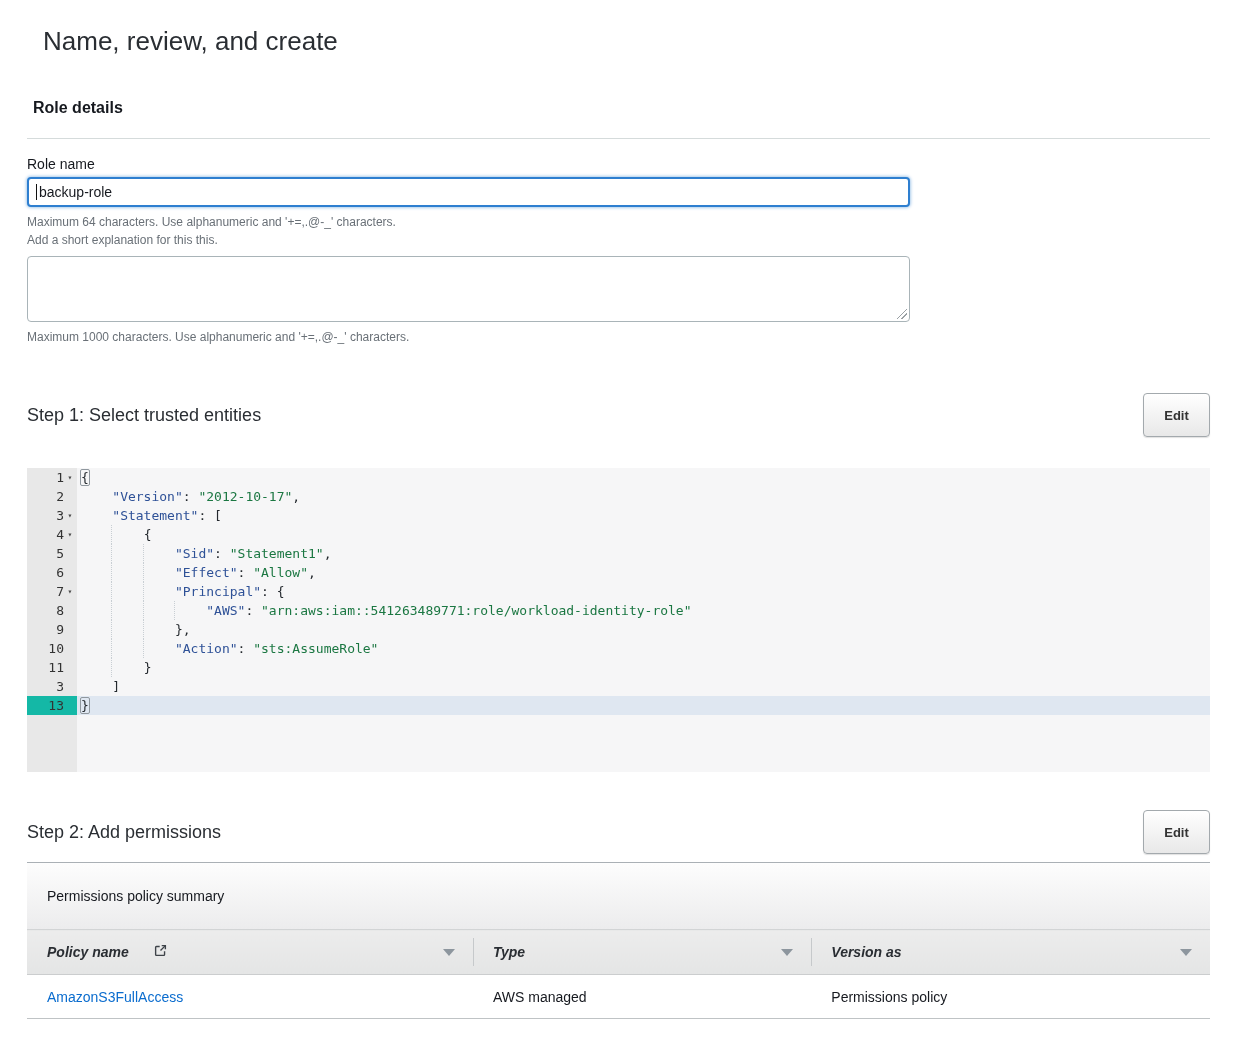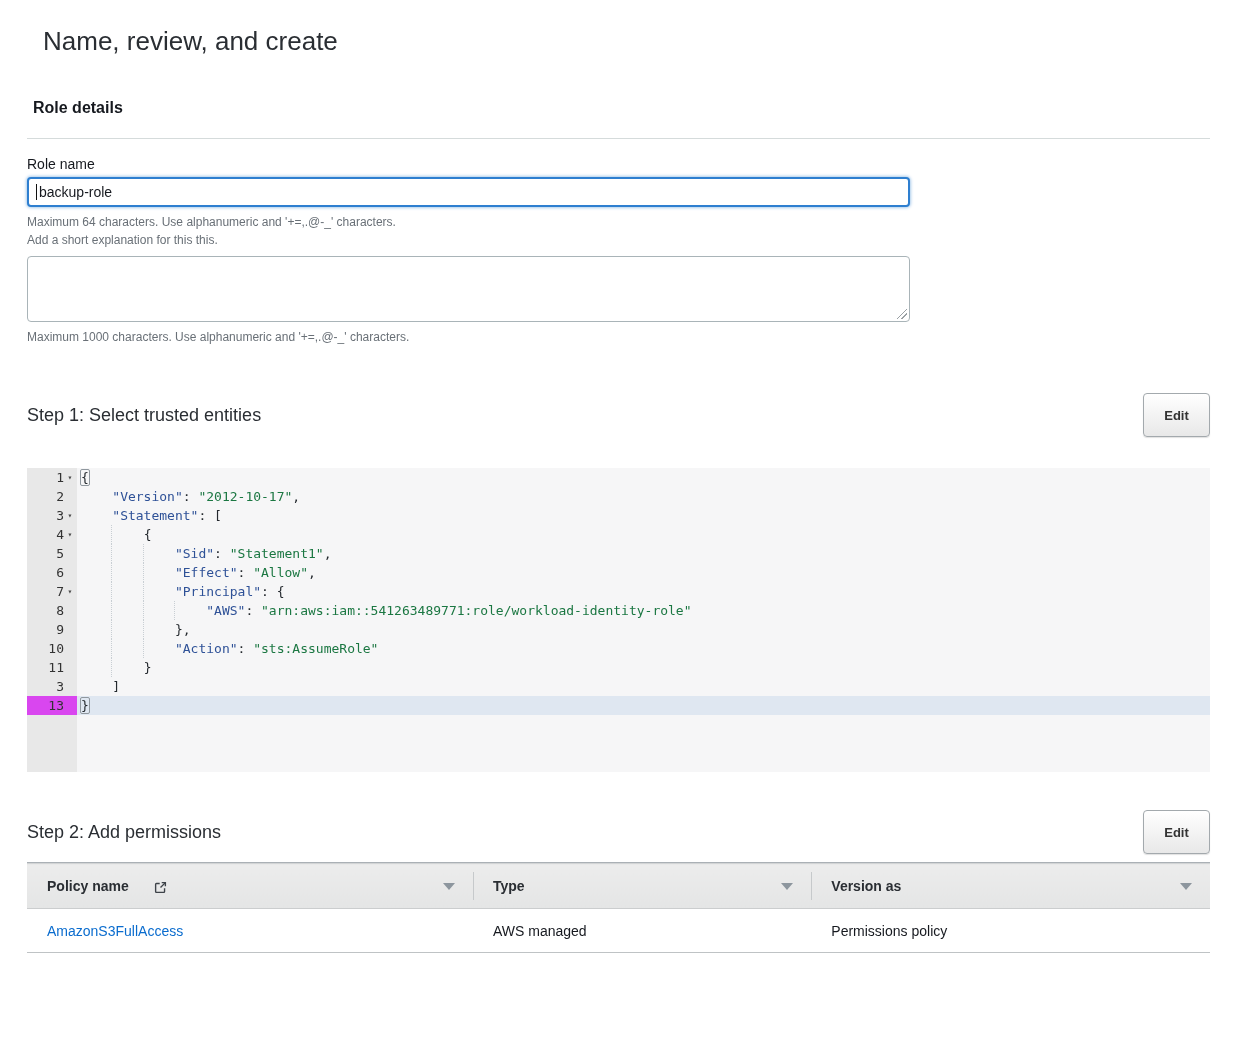--- a/index.html
+++ b/index.html
@@ -56,21 +56,21 @@
     cursor:pointer;
   }
 
   
   .editor {
     position:relative; margin-top:31px; height:304px; background:#f6f6f7;
     font-family:"DejaVu Sans Mono", monospace; font-size:13px; line-height:19px;
   }
   .gutter { position:absolute; left:0; top:0; bottom:0; width:50px; background:#e8e8e8; }
   .gl { display:flex; align-items:center; justify-content:flex-end; height:19px; padding-right:1px; color:#333; }
-  .gl-active { background:#d946ef; }
+  .gl-active { background:#14b8a6; }
   .lnum { text-align:right; }
   .fold { width:12px; font-size:8px; color:#4a4a4a; text-align:center; line-height:19px; }
   .code { position:absolute; left:50px; right:0; top:0; }
   .cl { height:19px; white-space:pre; padding-left:4px; color:#24292e; }
   .cl-active { background:#dfe7f1; }
   .ig { display:inline-block; white-space:pre; }
   .igl { border-left:1px dotted #c8ced3; margin-left:-1px; }
   .tk-key { color:#2e5197; }
   .tk-value { color:#1b7742; }
   .tk-punct { color:#24292e; }
@@ -88,21 +88,21 @@
   .perm-table col.c3 { width:33.7%; }
   .perm-table th {
     position:relative; height:45px; text-align:left; padding:0 30px 0 20px;
     background:linear-gradient(180deg,#ececec 0%,#e4e5e5 100%);
     border-top:1px solid #d2d4d5; border-bottom:1px solid #cbcdce;
     font-size:14px; font-weight:700; color:#2a2e33;
   }
   .perm-table th.sep::before {
     content:''; position:absolute; left:0; top:8px; bottom:8px; width:1px; background:#c6c9cb;
   }
-  .th-inner { display:inline-flex; align-items:flex-end; gap:25px; }
+  .th-inner { display:inline-flex; align-items:flex-start; gap:25px;font-style:italic; }
   .sort-triangle {
     position:absolute; right:18px; top:50%; margin-top:-3px; width:0; height:0;
     border-left:6px solid transparent; border-right:6px solid transparent;
     border-top:7px solid #8d969e; cursor:pointer;
   }
   .perm-table td {
     height:44px; padding:0 20px; font-size:14px; color:#16191f;
     border-bottom:1px solid #bfc3c5; background:#fff;
   }
   .policy-link { color:#0a6cce; text-decoration:none; }
@@ -208,20 +208,23 @@
       </div>
   </div>
 
   <div class="step-row second">
     <div class="step-heading">Step 2: Add permissions</div>
     <button class="edit-btn">Edit</button>
   </div>
 
   <hr class="divider-dark">
 
+  <div class="summary-panel">
+    <span>Permissions policy summary</span>
+  </div>
 
   <table class="perm-table">
     <colgroup>
         <col class="c1">
         <col class="c2">
         <col class="c3">
       </colgroup>
     <thead>
       <tr>
         <th>

